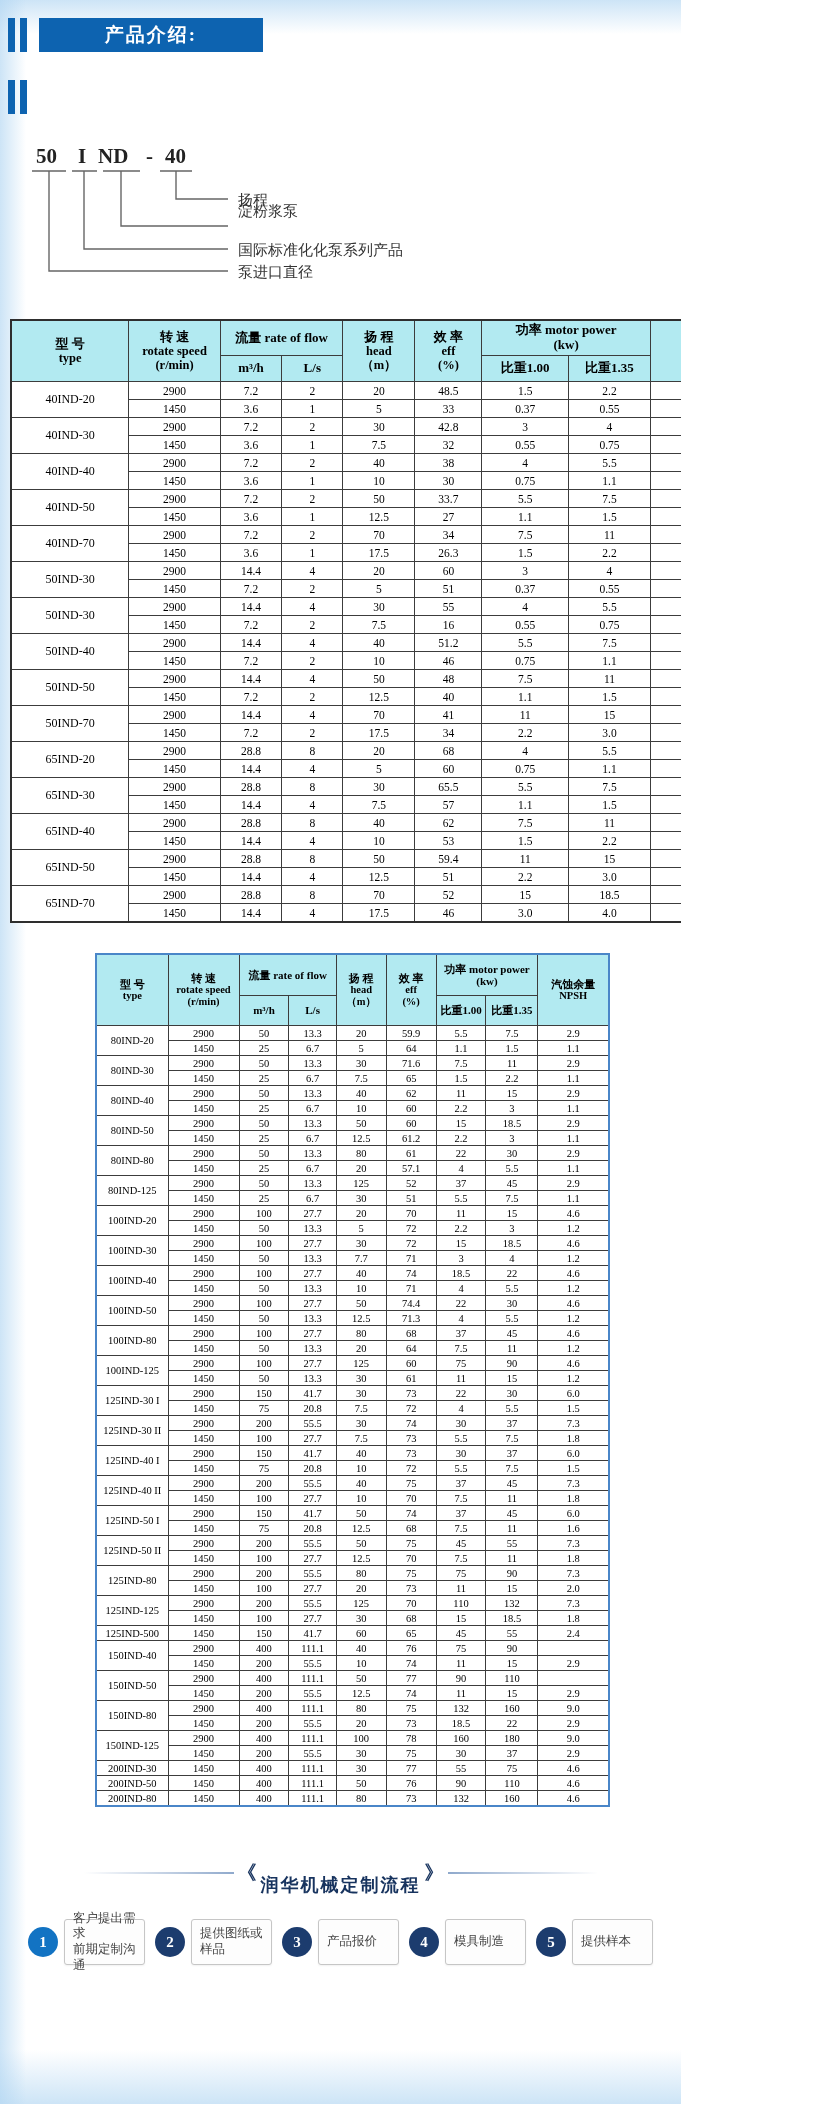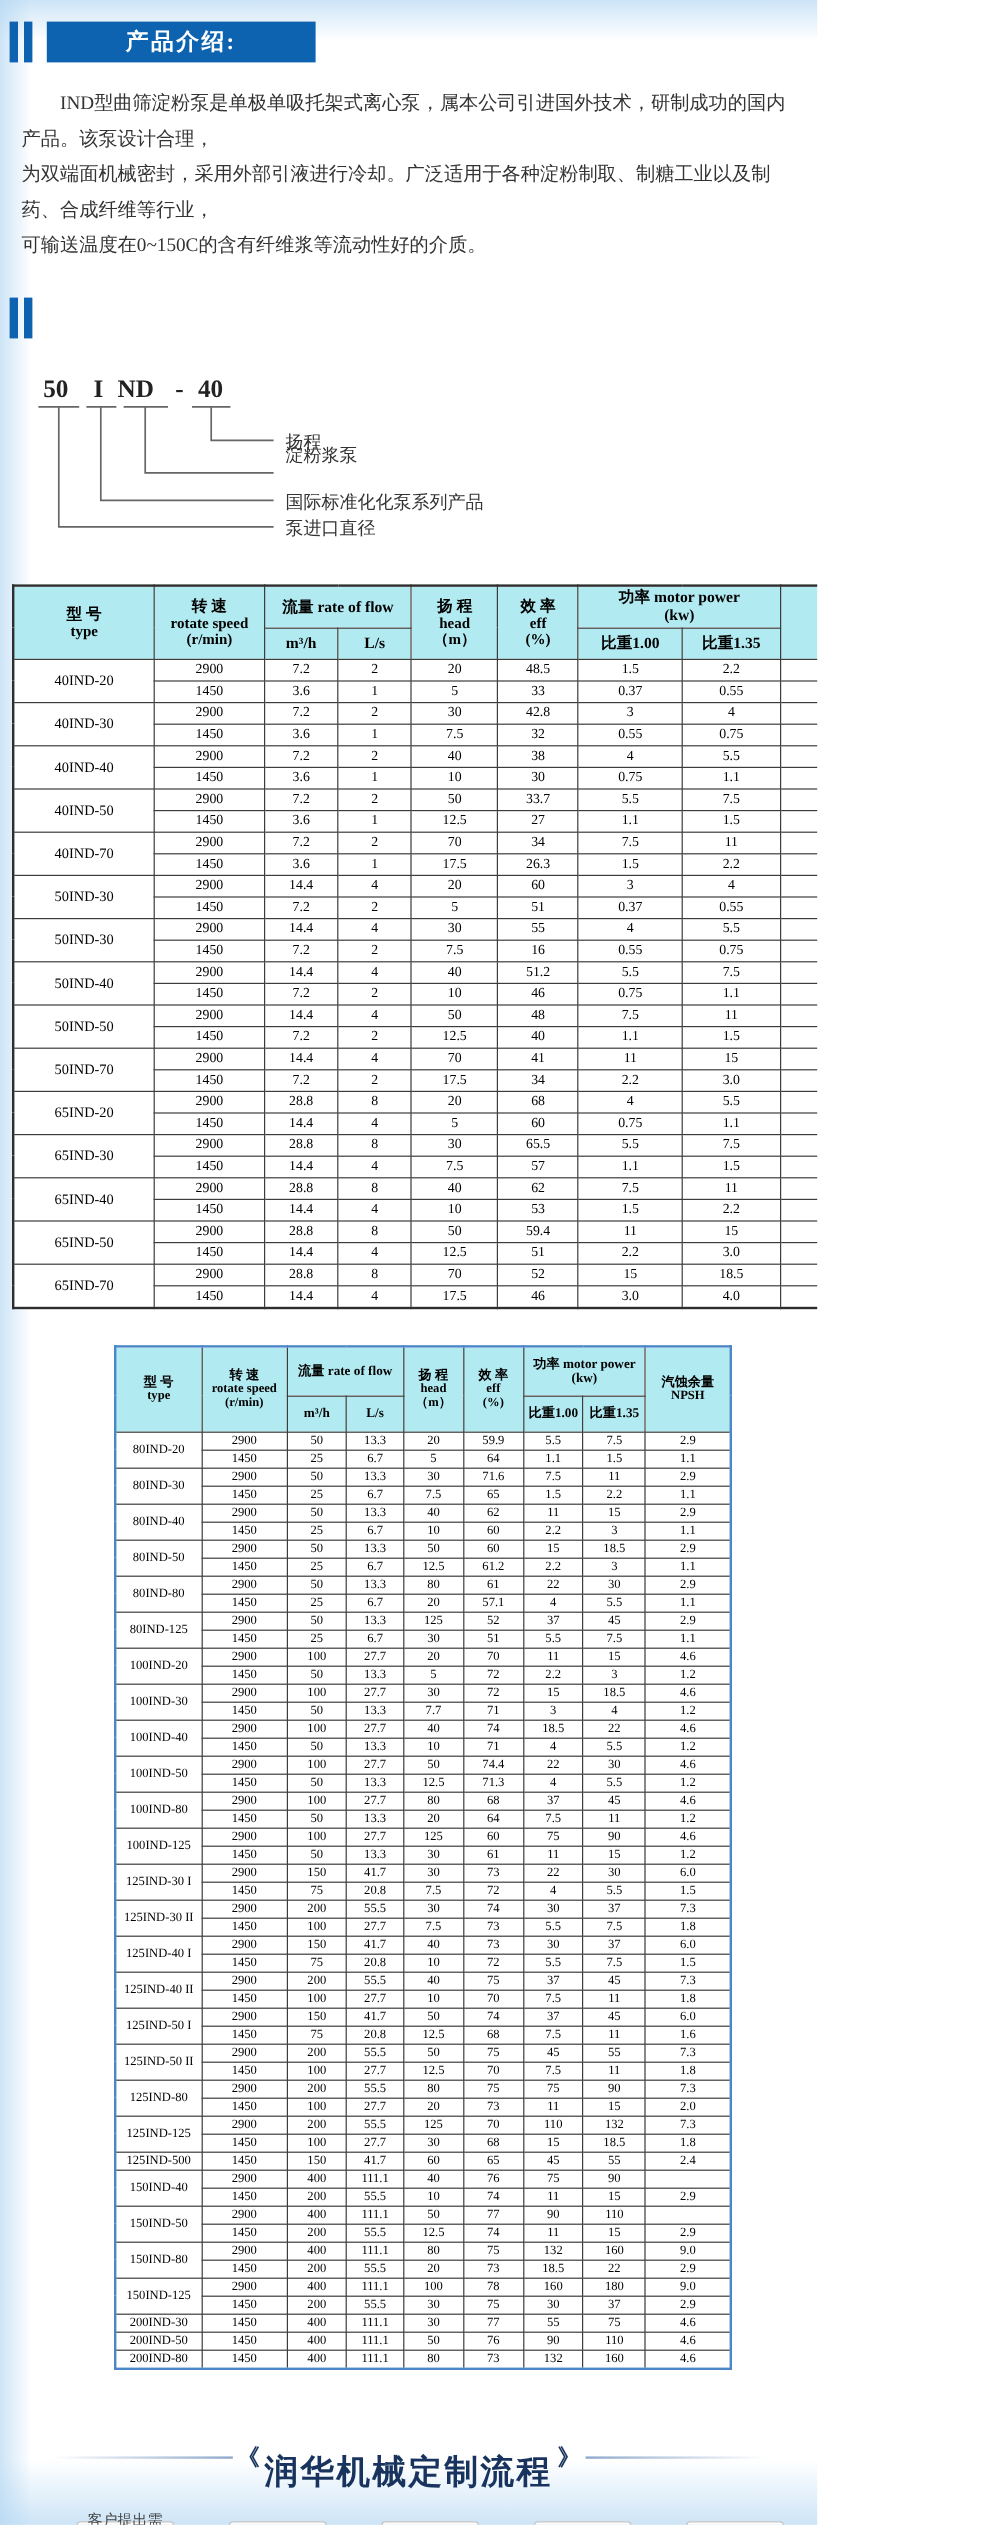--- a/index.html
+++ b/index.html
@@ -50,46 +50,41 @@
   .t2 thead th{font-size:11px;line-height:1.15;}
   .t2 thead .en{font-size:10.5px;}
   .t2 td{font-size:10.5px;height:14px;}
   .t2 td.typ{font-size:10.5px;}
   th .ln{line-height:1.12;}
   
   .ptitle{margin-top:42px;display:flex;align-items:center;justify-content:center;color:#17335e;}
   .ptitle .line{height:2px;width:150px;background:linear-gradient(90deg,rgba(120,150,190,0),#8fa9cc);}
   .ptitle .line.r{background:linear-gradient(90deg,#8fa9cc,rgba(120,150,190,0));}
   .ptitle .brk{font-size:19px;font-weight:bold;margin:0 4px;color:#17335e;}
-  .ptitle .txt{font-size:28px;font-weight:bold;letter-spacing:2px;color:#17335e;margin-top:24px;}
+  .ptitle .txt{font-size:18px;font-weight:bold;letter-spacing:2px;color:#17335e;margin-top:24px;}
   .steps{margin:22px 28px 0 28px;display:grid;grid-template-columns:repeat(5,1fr);gap:14px 10px;}
   .step{display:flex;align-items:center;}
   .badge{width:30px;height:30px;border-radius:50%;background:var(--navy);color:#fff;font-size:15px;
     font-weight:bold;display:flex;align-items:center;justify-content:center;flex:0 0 30px;margin-right:6px;}
   .badge.first{background:var(--stepblue);}
   .sbox{flex:1;height:44px;border:1px solid #c6c6c6;background:#fdfdfd;border-radius:3px;
     display:flex;align-items:center;padding-left:8px;font-size:12.5px;color:#444;
     white-space:pre-line;line-height:1.25;box-shadow:0 1px 2px rgba(0,0,0,.06);}
 </style>
 </head>
 <body>
 
 <div class="page">
 
   <div class="sec sec-intro">
     <span class="b1"></span>
     <span class="b2"></span>
     <div class="box">产品介绍:</div>
   </div>
 
-  <div class="para">
-    <div class="indent">IND型曲筛淀粉泵是单极单吸托架式离心泵，属本公司引进国外技术，研制成功的国内产品。该泵设计合理，</div>
-    <div>为双端面机械密封，采用外部引液进行冷却。广泛适用于各种淀粉制取、制糖工业以及制药、合成纤维等行业，</div>
-    <div>可输送温度在0~150C的含有纤维浆等流动性好的介质。</div>
-  </div>
 
   <div class="sec sec-model">
     <span class="b1"></span>
     <span class="b2"></span>
   </div>
 
   <div class="diagram">
     <span class="code c50">50</span>
     <span class="code cI">I</span>
     <span class="code cND">ND</span>

